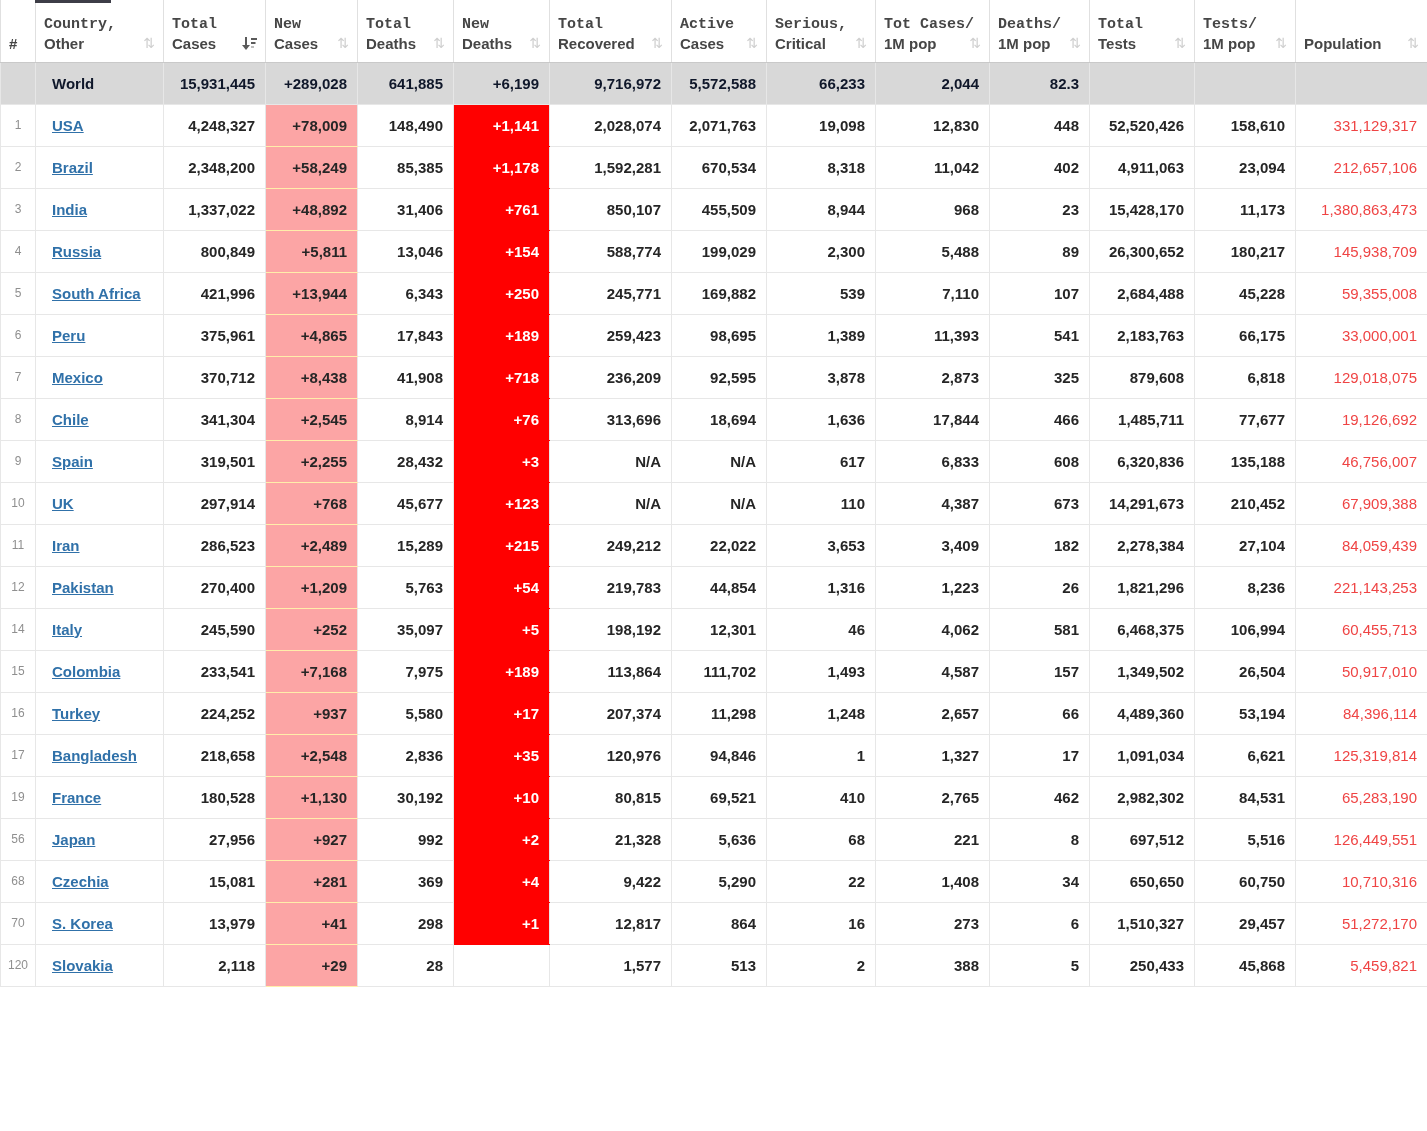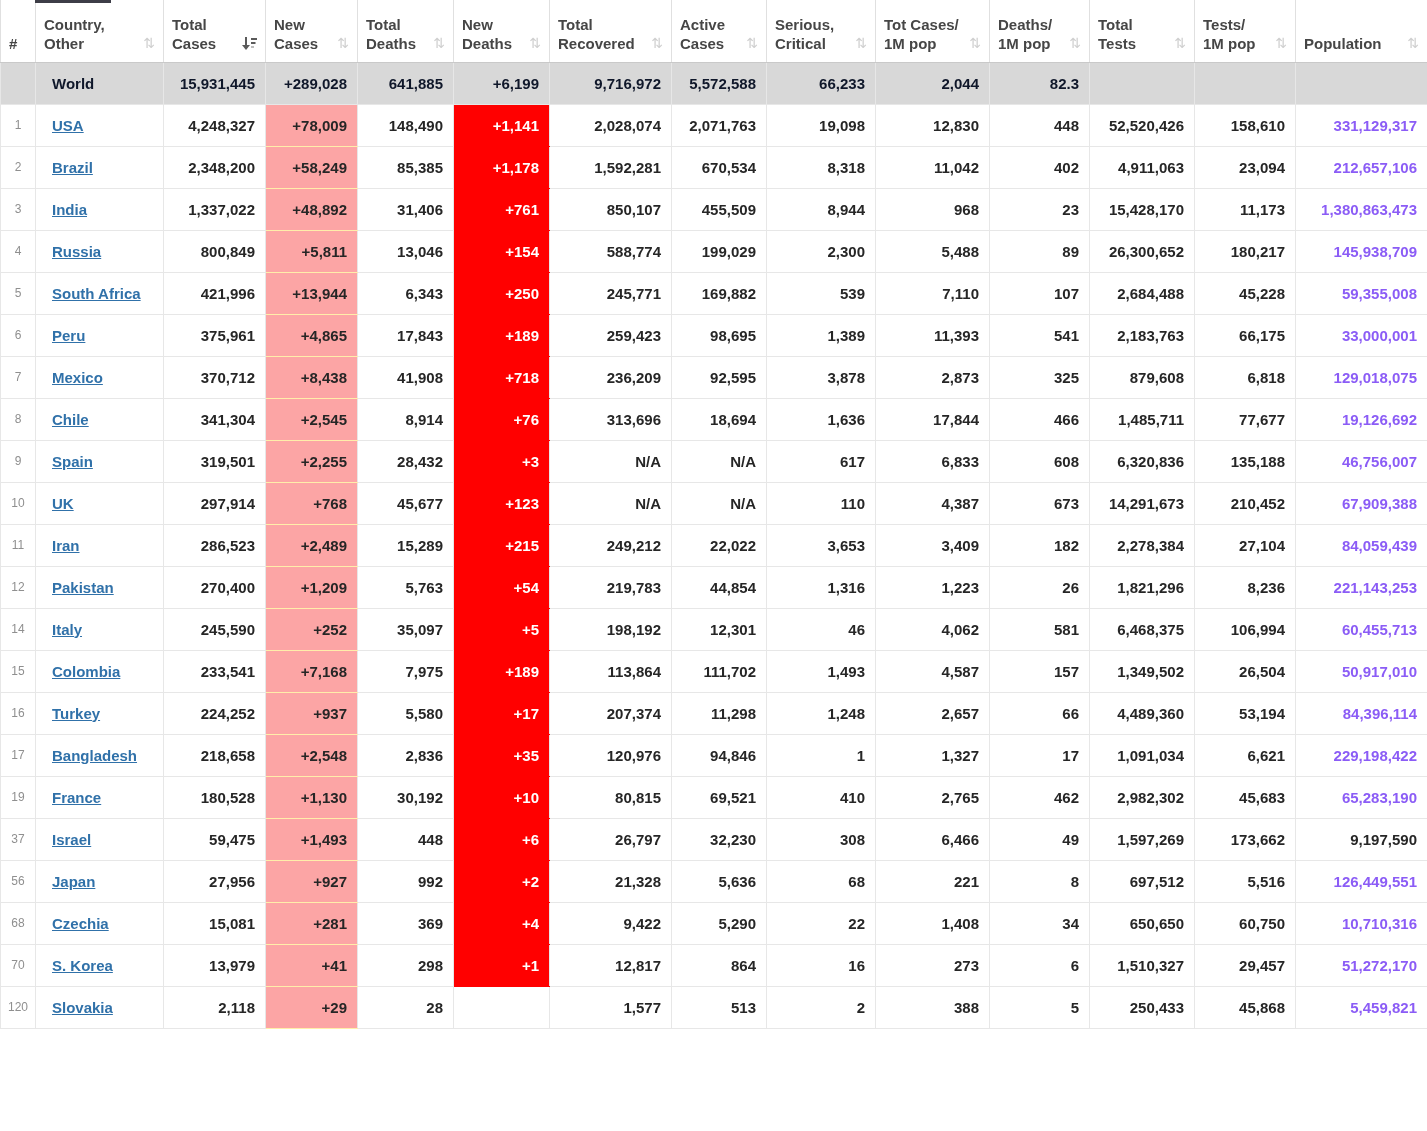--- a/index.html
+++ b/index.html
@@ -9,33 +9,33 @@
   table { border-collapse:collapse; table-layout:fixed; width:1427px; }
   th, td { border:1px solid #e7e7e7; box-sizing:border-box; overflow:hidden; white-space:nowrap; }
 
   thead th {
     background:#fff; vertical-align:bottom; text-align:left;
     padding:6px 8px 8px 8px; height:62px;
     font-size:15px; font-weight:700; color:#464646; line-height:1.25;
     border-color:#e0e0e0; border-bottom:1px solid #c9c9c9; border-top:none;
   }
   .hwrap { display:flex; flex-direction:column; }
-  .l1 { min-height:19px; }
+  .l1 { min-height:19px;font-family:Liberation Mono, monospace; }
   .l2 { display:flex; align-items:center; min-height:19px; }
   .sort-inactive { margin-left:auto; color:#cfcfcf; font-size:14px; font-weight:400; padding-left:6px; }
   .sort-active { margin-left:auto; padding-left:6px; display:flex; align-items:center; }
 
   td {
     height:42px; padding:2px 10px; font-size:15px; font-weight:700;
     color:#262626; text-align:right; background:#fff;
   }
   td.col-rank { text-align:center; color:#8f8f8f; font-weight:400; font-size:12px; padding:2px 3px; }
   td.col-country { text-align:left; padding-left:16px; }
   a.country-link { color:#3071a9; font-weight:700; }
-  a.pop-link { color:#8b5cf6; font-weight:700; text-decoration:none; }
+  a.pop-link { color:#ef4444; font-weight:400; text-decoration:none; }
 
   tr[data-name="world-row"] td { background:#d8d8d8; color:#0f172a; }
   td.bg-yellow { background:#fca5a5; border-top-color:#ffeeaa; border-bottom-color:#ffeeaa; }
   td.bg-red { background:#ff0000; color:#ffffff; border-top-color:#ff0000; border-bottom-color:#ff0000; }
 </style>
 </head>
 <body>
 
 <div class="page" data-name="covid-stats-page">
   <div class="tab-fragment" data-name="active-tab-indicator"></div>
@@ -460,53 +460,37 @@
           <td class="col-new-cases bg-yellow" data-name="cell-new-cases">+2,548</td>
           <td class="col-total-deaths" data-name="cell-total-deaths">2,836</td>
           <td class="col-new-deaths bg-red" data-name="cell-new-deaths">+35</td>
           <td class="col-total-recovered" data-name="cell-total-recovered">120,976</td>
           <td class="col-active-cases" data-name="cell-active-cases">94,846</td>
           <td class="col-serious-critical" data-name="cell-serious-critical">1</td>
           <td class="col-cases-per-1m" data-name="cell-cases-per-1m">1,327</td>
           <td class="col-deaths-per-1m" data-name="cell-deaths-per-1m">17</td>
           <td class="col-total-tests" data-name="cell-total-tests">1,091,034</td>
           <td class="col-tests-per-1m" data-name="cell-tests-per-1m">6,621</td>
-          <td class="col-population" data-name="cell-population"><a href="#" class="pop-link" data-name="population-link">229,198,422</a></td>
+          <td class="col-population" data-name="cell-population"><a href="#" class="pop-link" data-name="population-link">125,319,814</a></td>
         </tr>
         <tr data-name="country-row">
           <td class="col-rank" data-name="cell-rank">19</td>
           <td class="col-country" data-name="cell-country"><a href="#" class="country-link" data-name="country-link">France</a></td>
           <td class="col-total-cases" data-name="cell-total-cases">180,528</td>
           <td class="col-new-cases bg-yellow" data-name="cell-new-cases">+1,130</td>
           <td class="col-total-deaths" data-name="cell-total-deaths">30,192</td>
           <td class="col-new-deaths bg-red" data-name="cell-new-deaths">+10</td>
           <td class="col-total-recovered" data-name="cell-total-recovered">80,815</td>
           <td class="col-active-cases" data-name="cell-active-cases">69,521</td>
           <td class="col-serious-critical" data-name="cell-serious-critical">410</td>
           <td class="col-cases-per-1m" data-name="cell-cases-per-1m">2,765</td>
           <td class="col-deaths-per-1m" data-name="cell-deaths-per-1m">462</td>
           <td class="col-total-tests" data-name="cell-total-tests">2,982,302</td>
-          <td class="col-tests-per-1m" data-name="cell-tests-per-1m">45,683</td>
+          <td class="col-tests-per-1m" data-name="cell-tests-per-1m">84,531</td>
           <td class="col-population" data-name="cell-population"><a href="#" class="pop-link" data-name="population-link">65,283,190</a></td>
-        </tr>
-        <tr data-name="country-row">
-          <td class="col-rank" data-name="cell-rank">37</td>
-          <td class="col-country" data-name="cell-country"><a href="#" class="country-link" data-name="country-link">Israel</a></td>
-          <td class="col-total-cases" data-name="cell-total-cases">59,475</td>
-          <td class="col-new-cases bg-yellow" data-name="cell-new-cases">+1,493</td>
-          <td class="col-total-deaths" data-name="cell-total-deaths">448</td>
-          <td class="col-new-deaths bg-red" data-name="cell-new-deaths">+6</td>
-          <td class="col-total-recovered" data-name="cell-total-recovered">26,797</td>
-          <td class="col-active-cases" data-name="cell-active-cases">32,230</td>
-          <td class="col-serious-critical" data-name="cell-serious-critical">308</td>
-          <td class="col-cases-per-1m" data-name="cell-cases-per-1m">6,466</td>
-          <td class="col-deaths-per-1m" data-name="cell-deaths-per-1m">49</td>
-          <td class="col-total-tests" data-name="cell-total-tests">1,597,269</td>
-          <td class="col-tests-per-1m" data-name="cell-tests-per-1m">173,662</td>
-          <td class="col-population" data-name="cell-population">9,197,590</td>
         </tr>
         <tr data-name="country-row">
           <td class="col-rank" data-name="cell-rank">56</td>
           <td class="col-country" data-name="cell-country"><a href="#" class="country-link" data-name="country-link">Japan</a></td>
           <td class="col-total-cases" data-name="cell-total-cases">27,956</td>
           <td class="col-new-cases bg-yellow" data-name="cell-new-cases">+927</td>
           <td class="col-total-deaths" data-name="cell-total-deaths">992</td>
           <td class="col-new-deaths bg-red" data-name="cell-new-deaths">+2</td>
           <td class="col-total-recovered" data-name="cell-total-recovered">21,328</td>
           <td class="col-active-cases" data-name="cell-active-cases">5,636</td>

